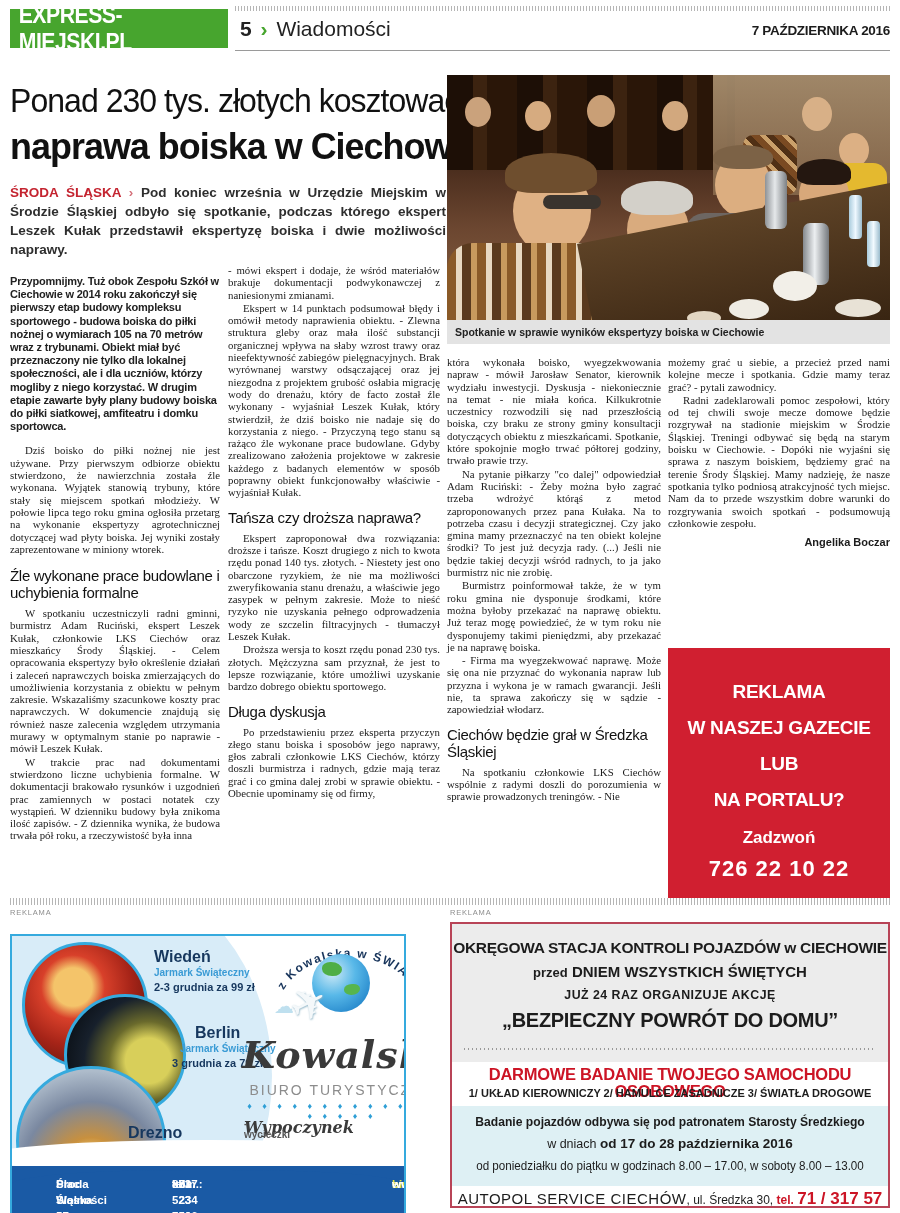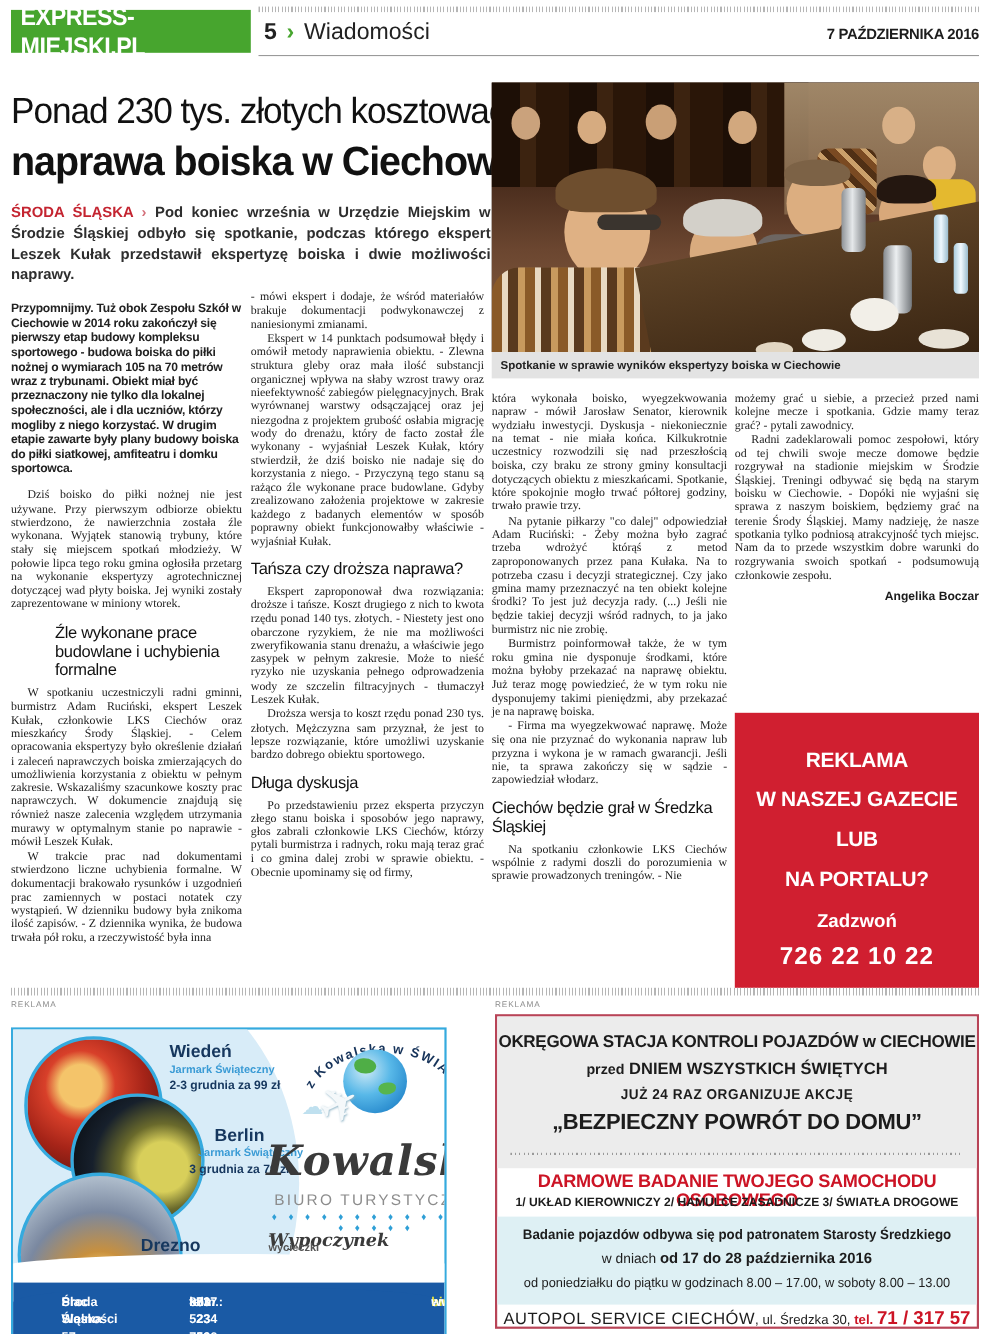--- a/index.html
+++ b/index.html
@@ -30,21 +30,21 @@
   
   .col{position:absolute;text-align:justify;}
   .col1{left:10px;top:264px;width:210px;}
   .col2{left:228px;top:264px;width:212px;}
   .col3{left:447px;top:356px;width:214px;}
   .col4{left:668px;top:356px;width:222px;}
   .intro{font-size:11px;line-height:13.2px;font-weight:bold;color:#222;letter-spacing:-0.2px;text-align:left;}
   .serif{font-family:"Liberation Serif",serif;font-size:10.8px;line-height:12.3px;color:#1a1a1a;margin:0 0 1px 0;}
   .ind{text-indent:15px;}
   .subhead{font-size:15px;line-height:17px;font-weight:normal;color:#111;margin:10px 0 6px 0;text-align:left;letter-spacing:-0.3px;}
-  .firsthead{margin-top:12px;margin-left:40px;}
+  .firsthead{margin-top:12px;}
   .author{font-size:11px;font-weight:bold;text-align:right;margin-top:7px;}
   
   .house-ad{left:668px;top:648px;width:222px;height:250px;background:#d01f30;color:#fff;text-align:center;}
   .ha-line{font-weight:bold;font-size:19px;line-height:36px;letter-spacing:-0.3px;}
   .ha-call{font-weight:bold;font-size:17px;margin-top:10px;}
   .ha-phone{font-weight:bold;font-size:22px;margin-top:8px;letter-spacing:1px;}
   
   .rek-label{font-size:7.5px;color:#8d8d8d;letter-spacing:0.8px;}
   
   .travel-ad{left:10px;top:922px;width:396px;height:286px;background:#fff;border:2px solid #35aade;box-sizing:border-box;overflow:hidden;margin-top:12px;}
@@ -165,21 +165,21 @@
     <p class="serif ind">W trakcie prac nad dokumentami stwierdzono liczne uchybienia formalne. W dokumentacji brakowało rysunków i uzgodnień prac zamiennych w postaci notatek czy wystąpień. W dzienniku budowy była znikoma ilość zapisów. - Z dziennika wynika, że budowa trwała pół roku, a rzeczywistość była inna</p>
   </div>
 
   <div class="col col2">
     <p class="serif">- mówi ekspert i dodaje, że wśród materiałów brakuje dokumentacji podwykonawczej z naniesionymi zmianami.</p>
     <p class="serif ind">Ekspert w 14 punktach podsumował błędy i omówił metody naprawienia obiektu. - Zlewna struktura gleby oraz mała ilość substancji organicznej wpływa na słaby wzrost trawy oraz nieefektywność zabiegów pielęgnacyjnych. Brak wyrównanej warstwy odsączającej oraz jej niezgodna z projektem grubość osłabia migrację wody do drenażu, który de facto został źle wykonany - wyjaśniał Leszek Kułak, który stwierdził, że dziś boisko nie nadaje się do korzystania z niego. - Przyczyną tego stanu są rażąco źle wykonane prace budowlane. Gdyby zrealizowano założenia projektowe w zakresie każdego z badanych elementów w sposób poprawny obiekt funkcjonowałby właściwie - wyjaśniał Kułak.</p>
     <h3 class="subhead">Tańsza czy droższa naprawa?</h3>
     <p class="serif ind">Ekspert zaproponował dwa rozwiązania: droższe i tańsze. Koszt drugiego z nich to kwota rzędu ponad 140 tys. złotych. - Niestety jest ono obarczone ryzykiem, że nie ma możliwości zweryfikowania stanu drenażu, a właściwie jego zasypek w pełnym zakresie. Może to nieść ryzyko nie uzyskania pełnego odprowadzenia wody ze szczelin filtracyjnych - tłumaczył Leszek Kułak.</p>
     <p class="serif ind">Droższa wersja to koszt rzędu ponad 230 tys. złotych. Mężczyzna sam przyznał, że jest to lepsze rozwiązanie, które umożliwi uzyskanie bardzo dobrego obiektu sportowego.</p>
     <h3 class="subhead">Długa dyskusja</h3>
-    <p class="serif ind">Po przedstawieniu przez eksperta przyczyn złego stanu boiska i sposobów jego naprawy, głos zabrali członkowie LKS Ciechów, którzy pytali burmistrza i radnych, roku mają teraz grać i co gmina dalej zrobi w sprawie obiektu. - Obecnie upominamy się od firmy,</p>
+    <p class="serif ind">Po przedstawieniu przez eksperta przyczyn złego stanu boiska i sposobów jego naprawy, głos zabrali członkowie LKS Ciechów, którzy doszli burmistrza i radnych, gdzie mają teraz grać i co gmina dalej zrobi w sprawie obiektu. - Obecnie upominamy się od firmy,</p>
   </div>
 
   <div class="col col3">
     <p class="serif">która wykonała boisko, wyegzekwowania napraw - mówił Jarosław Senator, kierownik wydziału inwestycji. Dyskusja - niekoniecznie na temat - nie miała końca. Kilkukrotnie uczestnicy rozwodzili się nad przeszłością boiska, czy braku ze strony gminy konsultacji dotyczących obiektu z mieszkańcami. Spotkanie, które spokojnie mogło trwać półtorej godziny, trwało prawie trzy.</p>
     <p class="serif ind">Na pytanie piłkarzy "co dalej" odpowiedział Adam Ruciński: - Żeby można było zagrać trzeba wdrożyć którąś z metod zaproponowanych przez pana Kułaka. Na to potrzeba czasu i decyzji strategicznej. Czy jako gmina mamy przeznaczyć na ten obiekt kolejne środki? To jest już decyzja rady. (...) Jeśli nie będzie takiej decyzji wśród radnych, to ja jako burmistrz nic nie zrobię.</p>
     <p class="serif ind">Burmistrz poinformował także, że w tym roku gmina nie dysponuje środkami, które można byłoby przekazać na naprawę obiektu. Już teraz mogę powiedzieć, że w tym roku nie dysponujemy takimi pieniędzmi, aby przekazać je na naprawę boiska.</p>
     <p class="serif ind">- Firma ma wyegzekwować naprawę. Może się ona nie przyznać do wykonania napraw lub przyzna i wykona je w ramach gwarancji. Jeśli nie, ta sprawa zakończy się w sądzie - zapowiedział włodarz.</p>
     <h3 class="subhead">Ciechów będzie grał w Średzka Śląskiej</h3>
     <p class="serif ind">Na spotkaniu członkowie LKS Ciechów wspólnie z radymi doszli do porozumienia w sprawie prowadzonych treningów. - Nie</p>
   </div>

